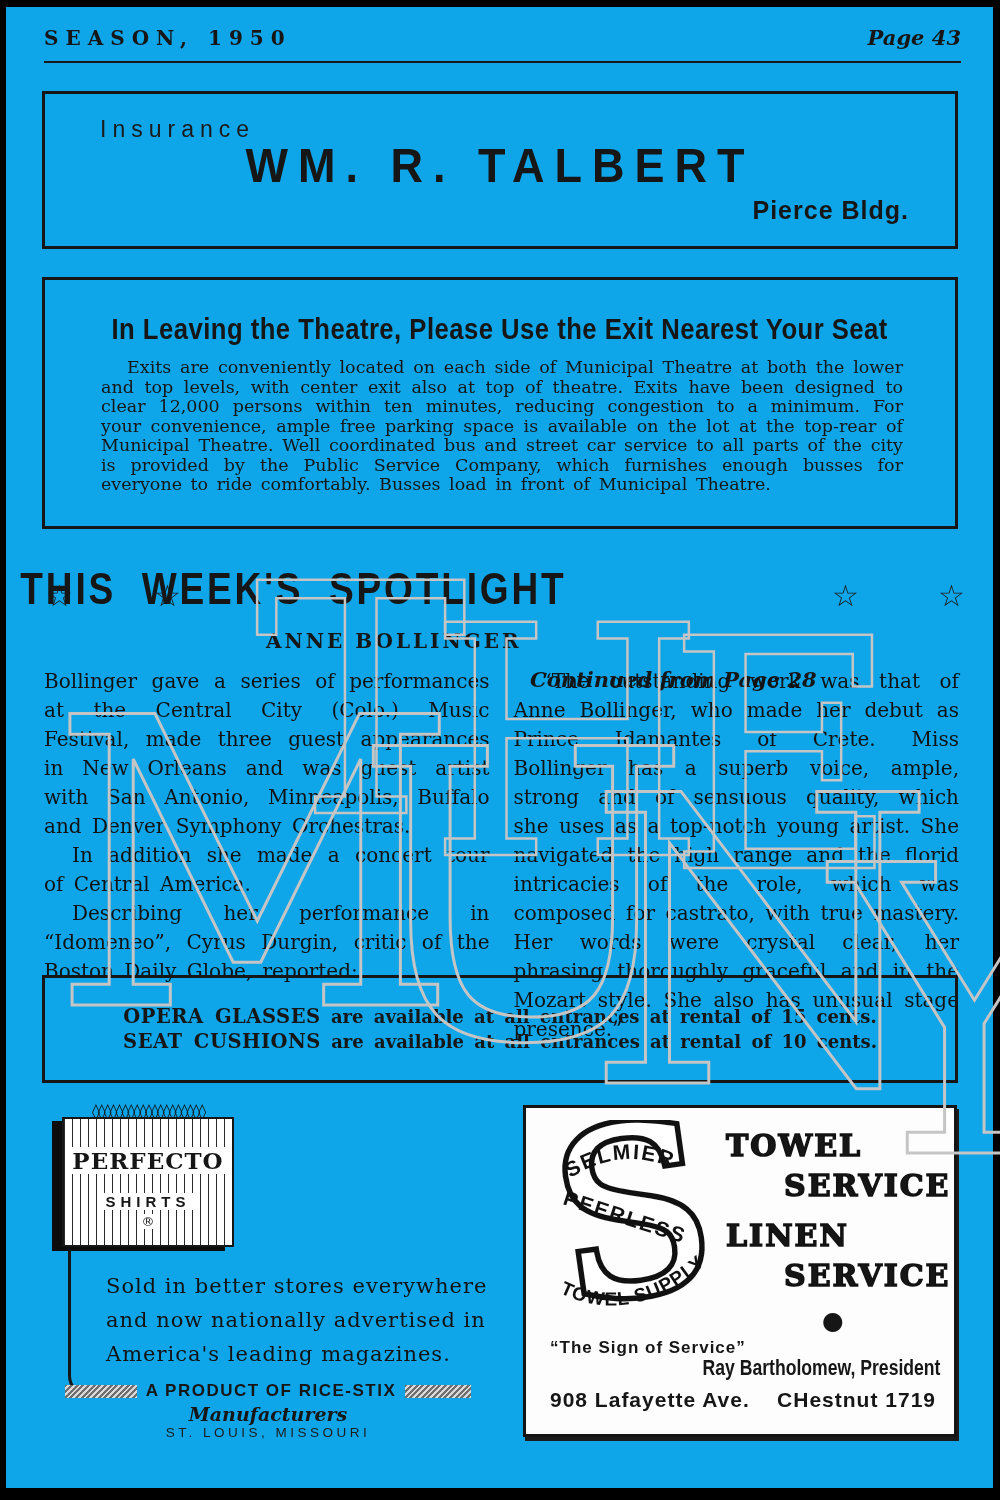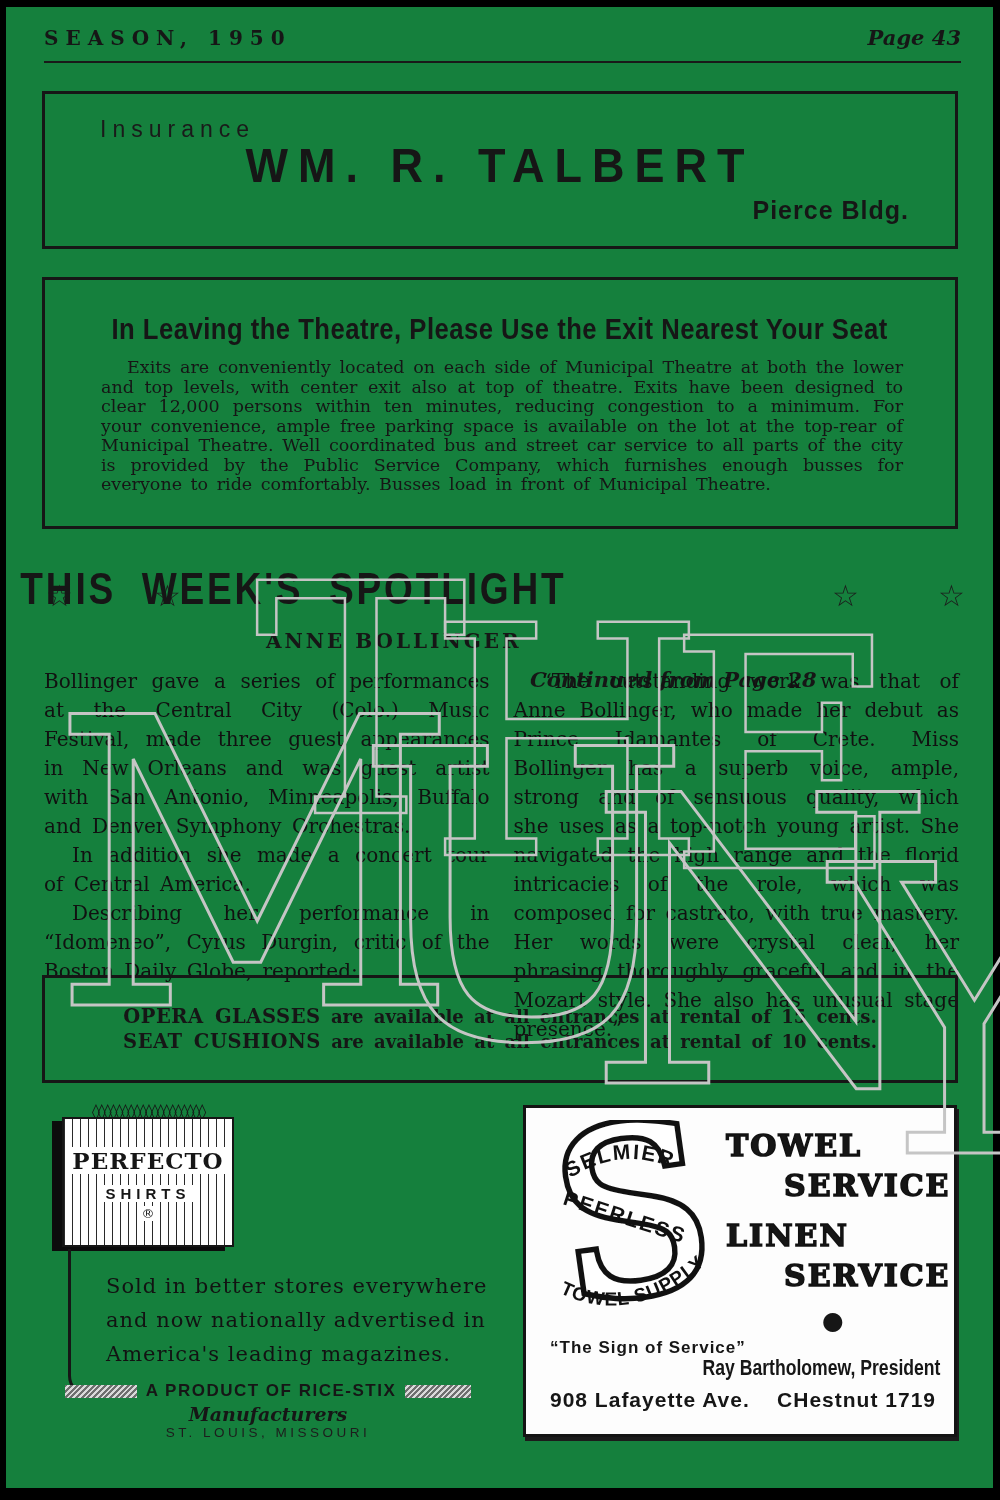--- a/index.html
+++ b/index.html
@@ -1,17 +1,17 @@
 <!DOCTYPE html>
 <html><head>
 <meta charset="utf-8">
 <style>
   * { margin:0; padding:0; box-sizing:border-box; }
   body { background:#000; font-family:"DejaVu Serif", serif; width:1000px; height:1500px; position:relative; overflow:hidden; }
-  .page { position:absolute; left:6px; top:7px; width:987px; height:1481px; background:#15803d; color:#161616; }
+  .page { position:absolute; left:6px; top:7px; width:987px; height:1481px; background:#0ea5e9; color:#161616; }
 
   
   .hdr { position:absolute; left:38px; right:32px; top:18px; display:flex; justify-content:space-between; align-items:baseline; }
   .hdr-left { font-family:"DejaVu Serif",serif; font-weight:bold; font-size:20px; letter-spacing:7px; }
   .hdr-right { font-family:"DejaVu Serif",serif; font-weight:bold; font-style:italic; font-size:21px; }
   .hdr-rule { position:absolute; left:38px; right:32px; top:54px; height:2px; background:#191919; }
 
   .box { position:absolute; border:3px solid #161616; background:transparent; }
 
   
@@ -42,21 +42,21 @@
   .rent-line:first-child { margin-top:27px; }
   .rent-lead { font-size:19.5px; letter-spacing:0.5px; }
 
   
   .perf-shadow { position:absolute; left:46px; top:1114px; width:173px; height:130px; background:#0c0c0c; }
   .perf-trim { position:absolute; left:56px; top:1095px; width:172px; text-align:center; font-family:"DejaVu Sans",sans-serif; font-size:16px; letter-spacing:-2px; color:#161616; }
   .perf-box { position:absolute; left:56px; top:1110px; width:172px; height:130px; border:2px solid #161616; background-color:#fff;
     background-image:repeating-linear-gradient(90deg,#2a2a2a 0px,#2a2a2a 1.5px,transparent 1.5px,transparent 8px);
     background-clip:padding-box; text-align:center; }
   .perf-brand { display:inline-block; background:#fff; padding:0 5px; margin-top:28px; font-family:"DejaVu Serif",serif; font-weight:bold; font-size:23px; letter-spacing:1px; }
-  .perf-product { display:block; width:fit-content; margin:11px auto 0; background:#fff; padding:0 7px; font-family:"Liberation Sans",sans-serif; font-weight:bold; font-size:15px; letter-spacing:5px; }
+  .perf-product { display:block; width:fit-content; margin:19px auto 0; background:#fff; padding:0 7px; font-family:"Liberation Sans",sans-serif; font-weight:bold; font-size:15px; letter-spacing:5px; }
   .perf-reg { display:block; width:fit-content; margin:4px auto 0; background:#fff; padding:0 3px; font-size:13px; font-family:"DejaVu Sans",sans-serif; }
   .perf-lline { position:absolute; left:62px; top:1242px; width:40px; height:147px; border-left:3px solid #161616; border-bottom:3px solid #9a9a9a; border-bottom-left-radius:20px; }
   .perf-tag { position:absolute; left:100px; top:1262px; font-size:21px; line-height:34px; color:#121212; font-weight:500; letter-spacing:1px; }
   .rice-row { position:absolute; left:42px; top:1374px; width:440px; display:flex; justify-content:center; align-items:center; gap:9px; }
   .rice-bar { height:13px; background:repeating-linear-gradient(135deg,#6e6e6e 0 2px,#d9d9d9 2px 4px); }
   .rice-bar.b1 { width:72px; } .rice-bar.b2 { width:66px; }
   .rice-text { font-family:"Liberation Sans",sans-serif; font-weight:bold; font-size:17px; letter-spacing:1.5px; }
   .manuf { position:absolute; left:42px; top:1396px; width:440px; text-align:center; font-family:"DejaVu Serif",serif; font-weight:bold; font-style:italic; font-size:19px; }
   .stl { position:absolute; left:42px; top:1418px; width:440px; text-align:center; font-family:"Liberation Sans",sans-serif; font-size:13.5px; letter-spacing:3.5px; color:#1d1d1d; }
 

